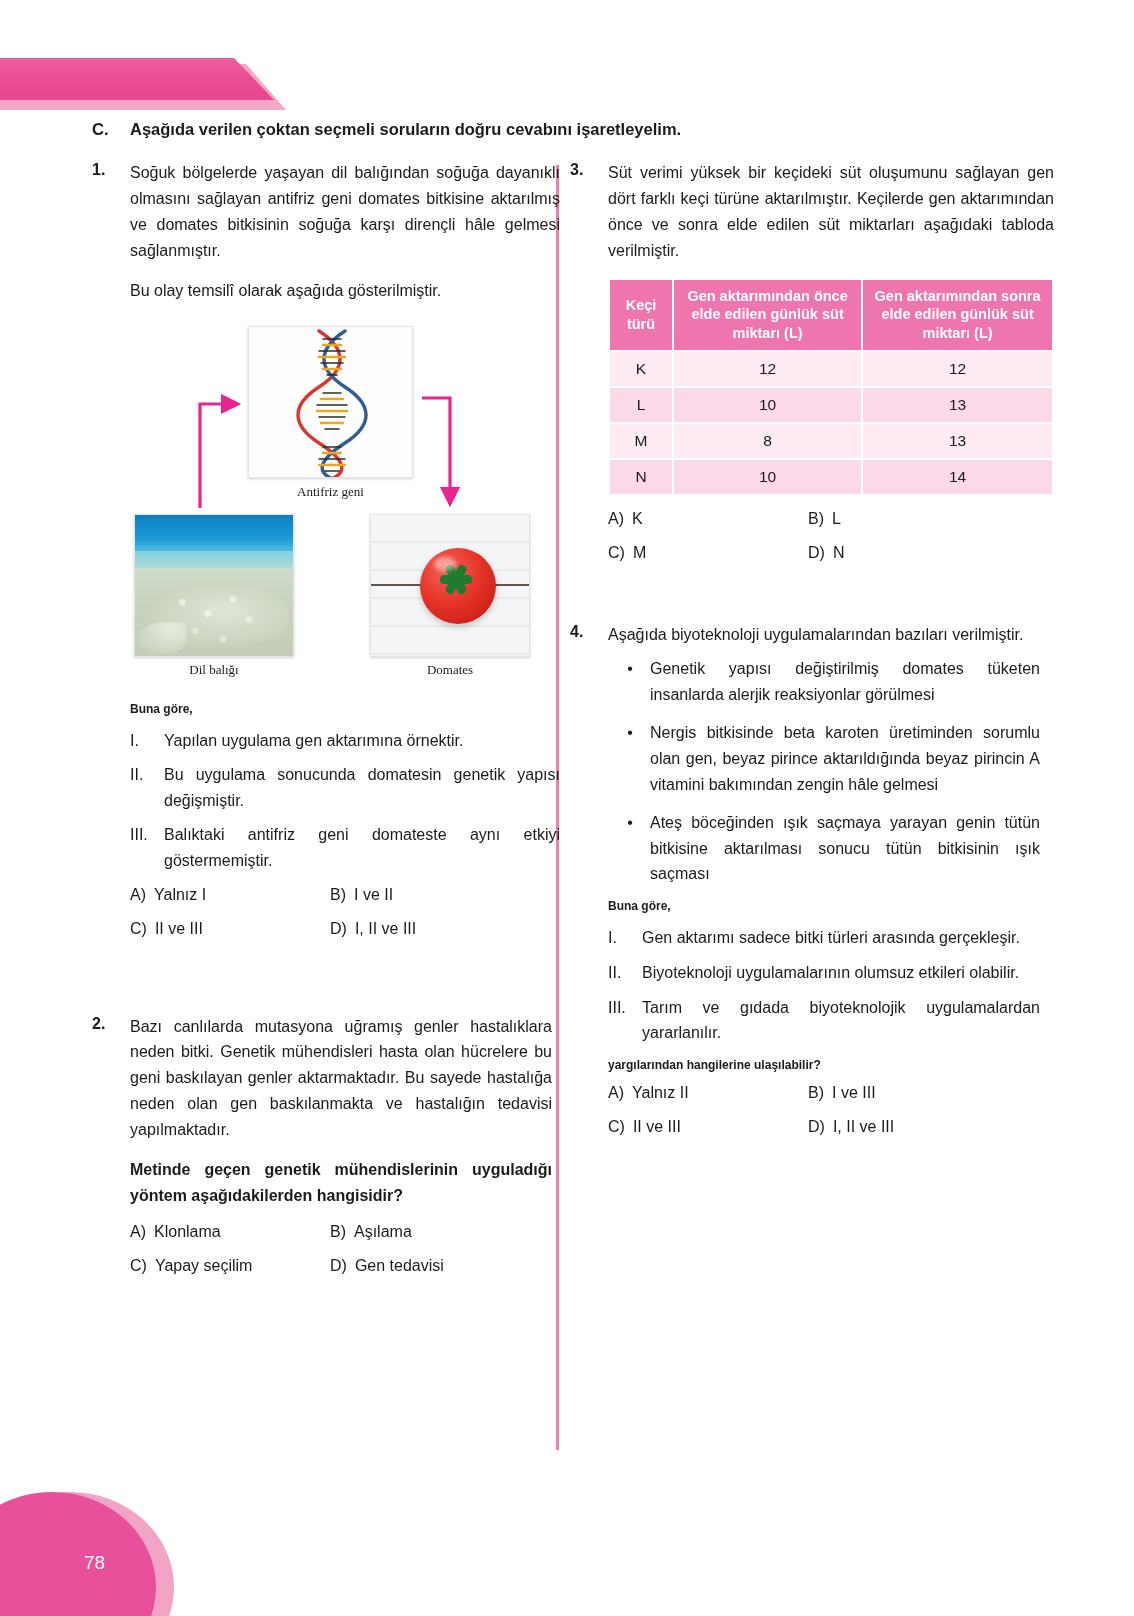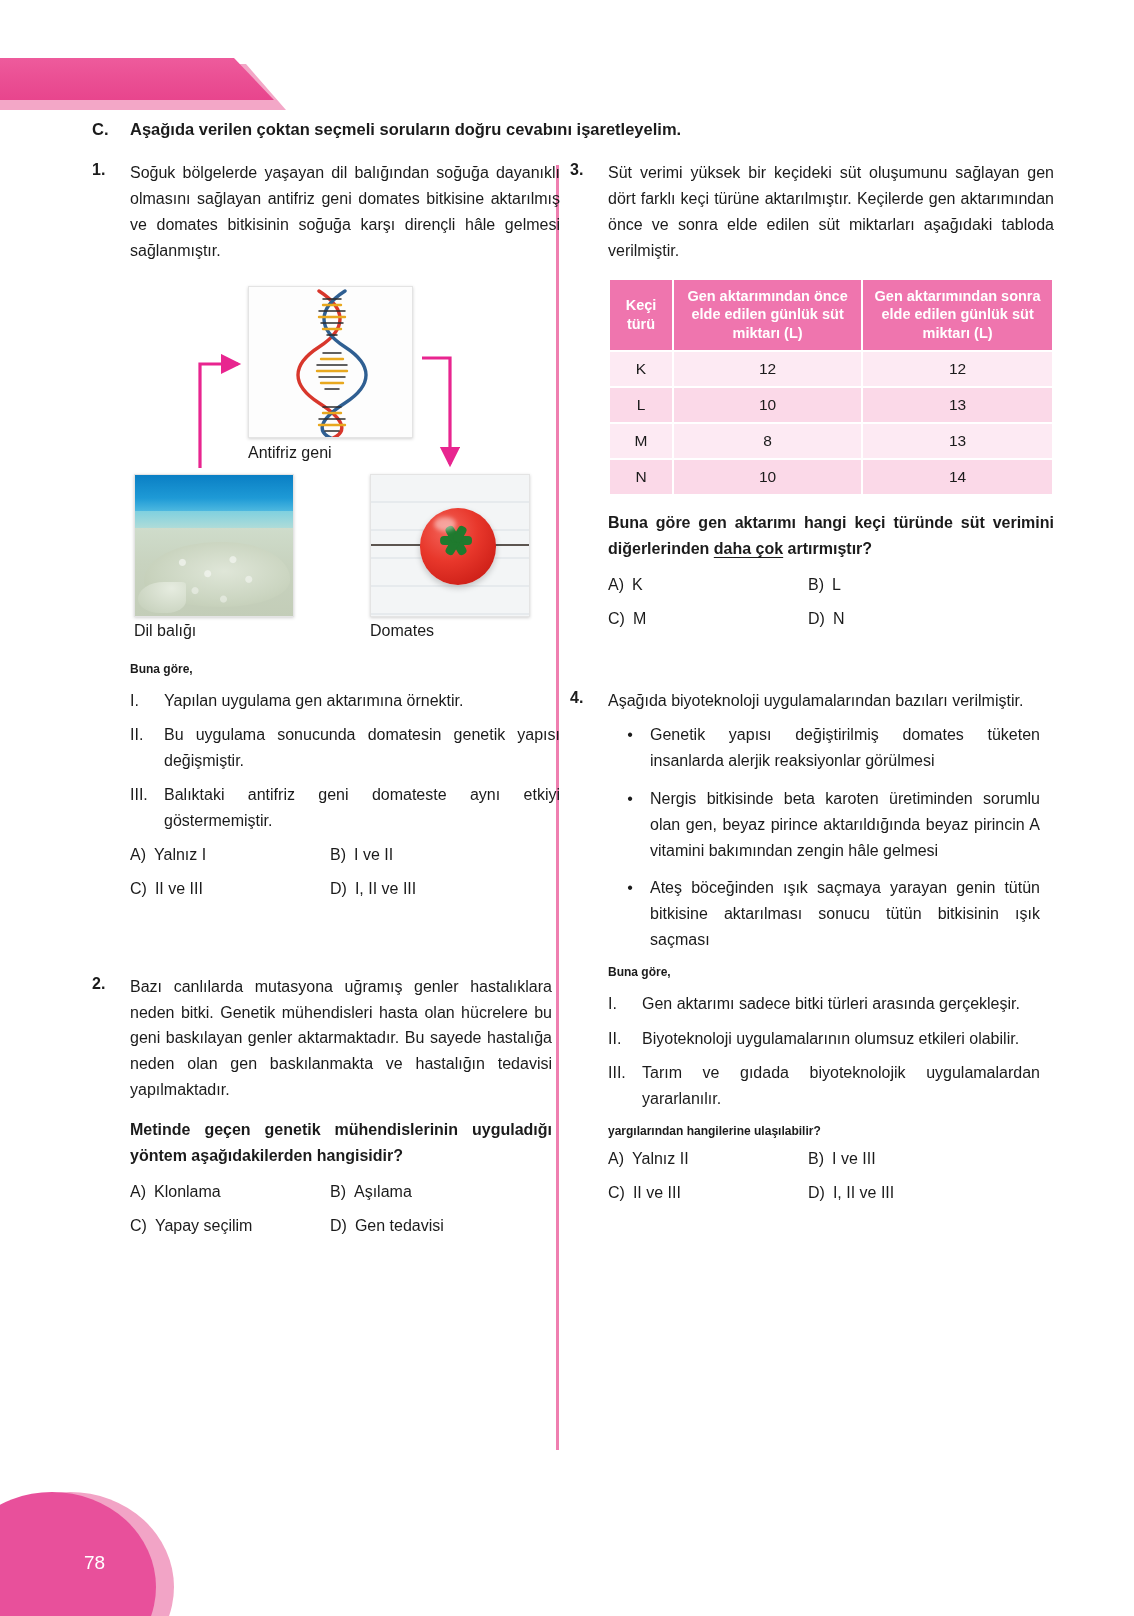--- a/index.html
+++ b/index.html
@@ -155,21 +155,21 @@
   }
   .calyx { position:absolute; left:44%; top:36%; width:22%; height:18%; }
   .calyx span {
     position:absolute; left:42%; top:40%; width:50%; height:9px;
     background:#1f7a2e; border-radius:4px; transform-origin:6% 50%;
   }
 
   .arrows-svg { position:absolute; left:0; top:0; width:430px; height:370px; pointer-events:none; }
 
   .dia-caption {
-    position:absolute; font-size:16px; color:#1b1b1b; text-align:left;
+    position:absolute; font-size:13px; color:#1b1b1b; text-align:center;font-family:Liberation Serif, serif;
   }
   #caption-gene   { left:118px; top:166px; width:165px; }
   #caption-fish   { left:4px;   top:344px; width:160px; }
   #caption-tomato { left:240px; top:344px; width:160px; }
 
   
   table.data-table {
     border-collapse:separate; border-spacing:2px;
     width:446px; margin:4px 0 14px 0;
     font-size:15px;
@@ -217,20 +217,21 @@
 </div>
 
 <div id="column-divider"></div>
 
 <div class="column" id="col-left">
 
   <div class="q-block">
     <div class="q-num">1.</div>
     <div class="q-body">
       <p class="para">Soğuk bölgelerde yaşayan dil balığından soğuğa dayanıklı olmasını sağlayan antifriz geni domates bitkisine aktarılmış ve domates bitkisinin soğuğa karşı dirençli hâle gelmesi sağlanmıştır.</p>
+      <p class="para nojust">Bu olay temsilî olarak aşağıda gösterilmiştir.</p>
 
       <div id="gene-diagram">
 
         <div class="photo-frame" id="dna-photo">
           <div class="dna-canvas">
             <svg width="165" height="152" viewBox="0 0 165 152" xmlns="http://www.w3.org/2000/svg">
               <g stroke-linecap="round">
                 <path d="M70 4 C 98 22, 98 42, 70 60 C 42 78, 42 98, 70 116 C 98 134, 98 146, 82 152" fill="none" stroke="#d8372c" stroke-width="3.4"></path>
                 <path d="M96 4 C 68 22, 68 42, 96 60 C 124 78, 124 98, 96 116 C 68 134, 68 146, 84 152" fill="none" stroke="#2f5f92" stroke-width="3.4"></path>
                 <g stroke="#2c2c2c" stroke-width="1.5">
@@ -409,21 +410,20 @@
             <td>13</td>
           </tr>
           <tr class="r-even">
             <td>N</td>
             <td>10</td>
             <td>14</td>
           </tr>
         </tbody>
       </table>
 
-      <p class="para bold"><span>Buna göre gen aktarımı hangi keçi türünde süt verimini diğerlerinden </span><span class="underline-em">daha çok</span><span> artırmıştır?</span></p>
 
       <div class="options">
         <div class="opt-row">
           <div class="opt opt-a">
             <span>A)</span>
             <span>K</span>
           </div>
           <div class="opt">
             <span>B)</span>
             <span>L</span>

